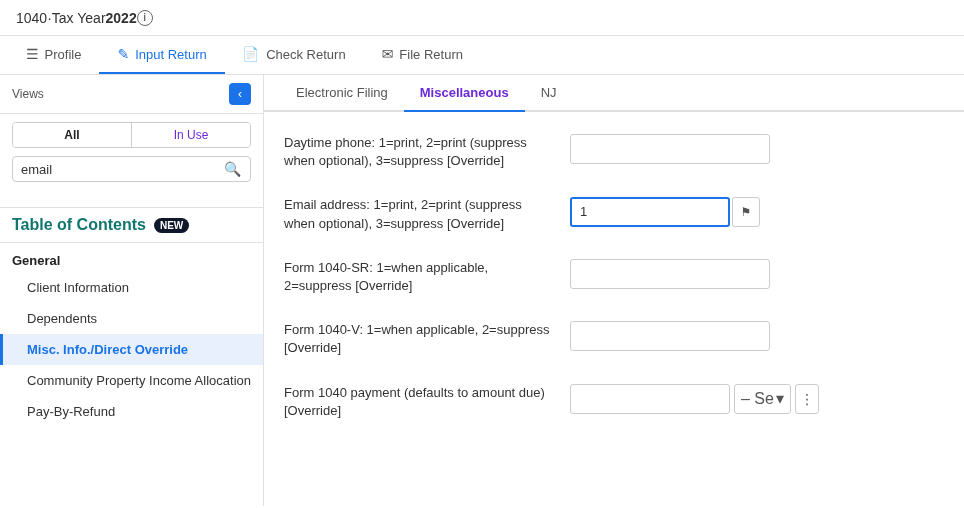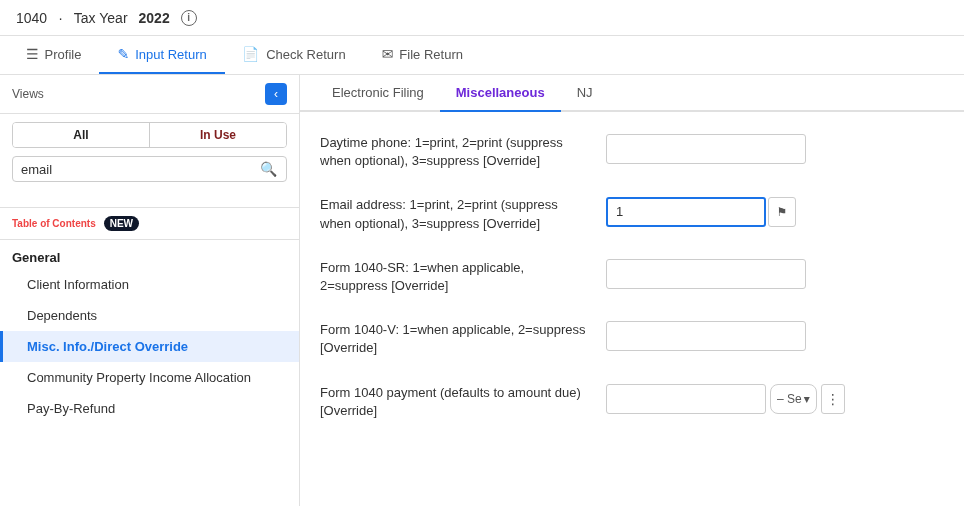--- a/index.html
+++ b/index.html
@@ -1,48 +1,48 @@
 <!DOCTYPE html>
 <html><head>
   <meta charset="utf-8">
   <style>
     * { box-sizing: border-box; margin: 0; padding: 0; }
     body { font-family: -apple-system, BlinkMacSystemFont, 'Segoe UI', sans-serif; font-size: 13px; background: #fff; color: #222; width: 964px; height: 508px; overflow: hidden; }
 
     
     .top-bar { display: flex; align-items: center; padding: 0 16px; height: 36px; border-bottom: 1px solid #e0e0e0; background: #fff; }
-    .top-bar-title { font-size: 14px; font-weight: 500; color: #333; display: flex; align-items: center; gap: 11px; }
+    .top-bar-title { font-size: 14px; font-weight: 500; color: #333; display: flex; align-items: center; gap: 0; }
     .info-icon { display: inline-flex; align-items: center; justify-content: center; width: 16px; height: 16px; border-radius: 50%; border: 1.5px solid #666; color: #666; font-size: 10px; font-weight: bold; cursor: pointer; }
 
     
     .nav-tabs { display: flex; align-items: center; border-bottom: 1px solid #e0e0e0; background: #fff; padding: 0 8px; }
     .nav-tab { display: flex; align-items: center; gap: 6px; padding: 10px 18px; font-size: 13px; color: #555; cursor: pointer; border-bottom: 2px solid transparent; white-space: nowrap; }
     .nav-tab.active { color: #1a73e8; border-bottom: 2px solid #1a73e8; font-weight: 500; }
     .nav-tab-icon { font-size: 14px; }
 
     
     .main { display: flex; height: calc(508px - 36px - 41px); }
 
     
-    .sidebar { width: 300px; border-right: 1px solid #e0e0e0; display: flex; flex-direction: column; background: #fff; flex-shrink: 0; }
+    .sidebar { width: 264px; border-right: 1px solid #e0e0e0; display: flex; flex-direction: column; background: #fff; flex-shrink: 0; }
     .sidebar-header { padding: 8px 12px; display: flex; align-items: center; justify-content: space-between; border-bottom: 1px solid #e0e0e0; }
     .sidebar-views-label { font-size: 12px; color: #555; font-weight: 500; }
     .collapse-btn { width: 22px; height: 22px; background: #1a73e8; border-radius: 4px; display: flex; align-items: center; justify-content: center; cursor: pointer; color: #fff; font-size: 12px; border: none; }
 
     .sidebar-filter-tabs { display: flex; margin: 8px 12px; border: 1px solid #ccc; border-radius: 4px; overflow: hidden; }
-    .filter-tab { flex: 1; padding: 5px 8px; text-align: center; font-size: 12px; cursor: pointer; background: #fff; color: #7f1d1d; border: none; font-weight: bold; }
+    .filter-tab { flex: 1; padding: 5px 8px; text-align: center; font-size: 12px; cursor: pointer; background: #fff; color: #6d28d9; border: none; }
     .filter-tab.active { background: #fff; font-weight: 600; color: #222; }
     .filter-tab:first-child { border-right: 1px solid #ccc; }
 
     .sidebar-search { margin: 0 12px 25px; display: flex; align-items: center; border: 1px solid #ccc; border-radius: 4px; padding: 4px 8px; }
     .sidebar-search input { border: none; outline: none; flex: 1; font-size: 13px; color: #333; }
     .search-icon-btn { background: none; border: none; cursor: pointer; color: #555; font-size: 14px; }
 
     .toc-header { display: flex; align-items: center; gap: 8px; padding: 8px 12px; border-top: 1px solid #e0e0e0; border-bottom: 1px solid #e0e0e0; }
-    .toc-label { font-size: 10px; font-weight: 600; color: #ef4444; }
+    .toc-label { font-size: 16px; font-weight: 600; color: #0f766e; }
     .new-badge { background: #0f172a; color: #fff; font-size: 10px; font-weight: 700; padding: 2px 6px; border-radius: 10px; }
 
     .sidebar-content { flex: 1; overflow-y: auto; }
     .section-label { padding: 10px 12px 4px; font-size: 13px; font-weight: 700; color: #222; }
     .sidebar-item { padding: 8px 12px 8px 24px; font-size: 13px; color: #333; cursor: pointer; border-left: 3px solid transparent; }
     .sidebar-item.active { background: #e8f0fe; border-left: 3px solid #1a73e8; font-weight: 600; color: #1a73e8; }
 
     
     .content { flex: 1; display: flex; flex-direction: column; overflow: hidden; }
 
@@ -55,21 +55,21 @@
     .form-row { display: flex; align-items: center; gap: 16px; margin-bottom: 20px; }
     .form-label { width: 270px; flex-shrink: 0; font-size: 13px; color: #333; line-height: 1.4; padding-top: 6px; }
     .form-input { height: 30px; border: 1px solid #ccc; border-radius: 3px; padding: 0 8px; font-size: 13px; color: #333; outline: none; background: #fff; }
     .form-input.wide { width: 200px; }
     .form-input.medium { width: 160px; }
     .input-with-btn { display: flex; align-items: center; gap: 2px; }
     .input-with-btn .form-input { width: 160px; border-color: #1a73e8; border-width: 2px; }
     .flag-btn { width: 28px; height: 30px; border: 1px solid #ccc; background: #fff; cursor: pointer; display: flex; align-items: center; justify-content: center; border-radius: 3px; font-size: 12px; color: #555; }
 
     .dropdown-row { display: flex; align-items: center; gap: 4px; }
-    .dropdown-btn { display: flex; align-items: center; height: 30px; border: 1px solid #ccc; border-radius: 8px; padding: 0 6px; font-size: 12px; color: #555; cursor: pointer; background: #fff; gap: 2px; }
+    .dropdown-btn { display: flex; align-items: center; height: 30px; border: 1px solid #ccc; border-radius: 3px; padding: 0 6px; font-size: 16px; color: #555; cursor: pointer; background: #fff; gap: 2px; }
     .more-btn { width: 24px; height: 30px; border: 1px solid #ccc; border-radius: 3px; display: flex; align-items: center; justify-content: center; cursor: pointer; background: #fff; color: #555; font-size: 14px; }
   </style>
 </head>
 <body>
 
 <div class="top-bar">
   <div class="top-bar-title">
     <span>1040</span>
     <span>·</span>
     <span>Tax Year</span>

